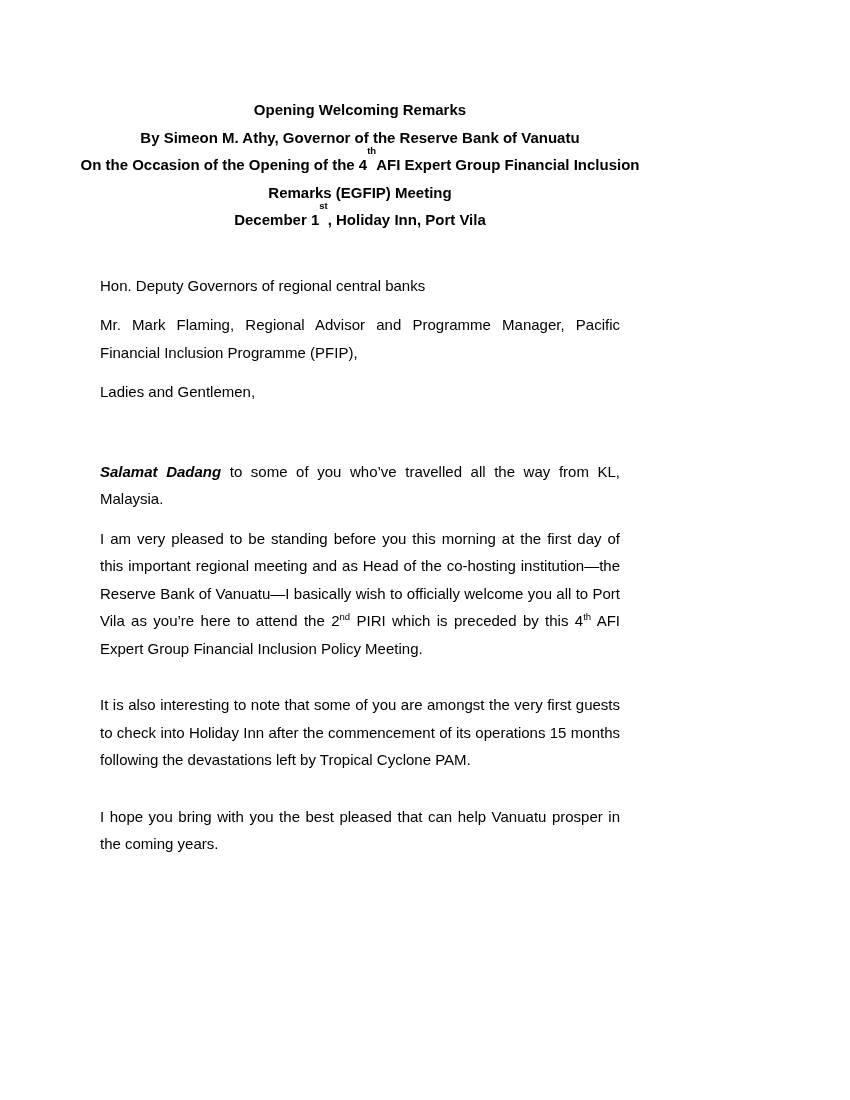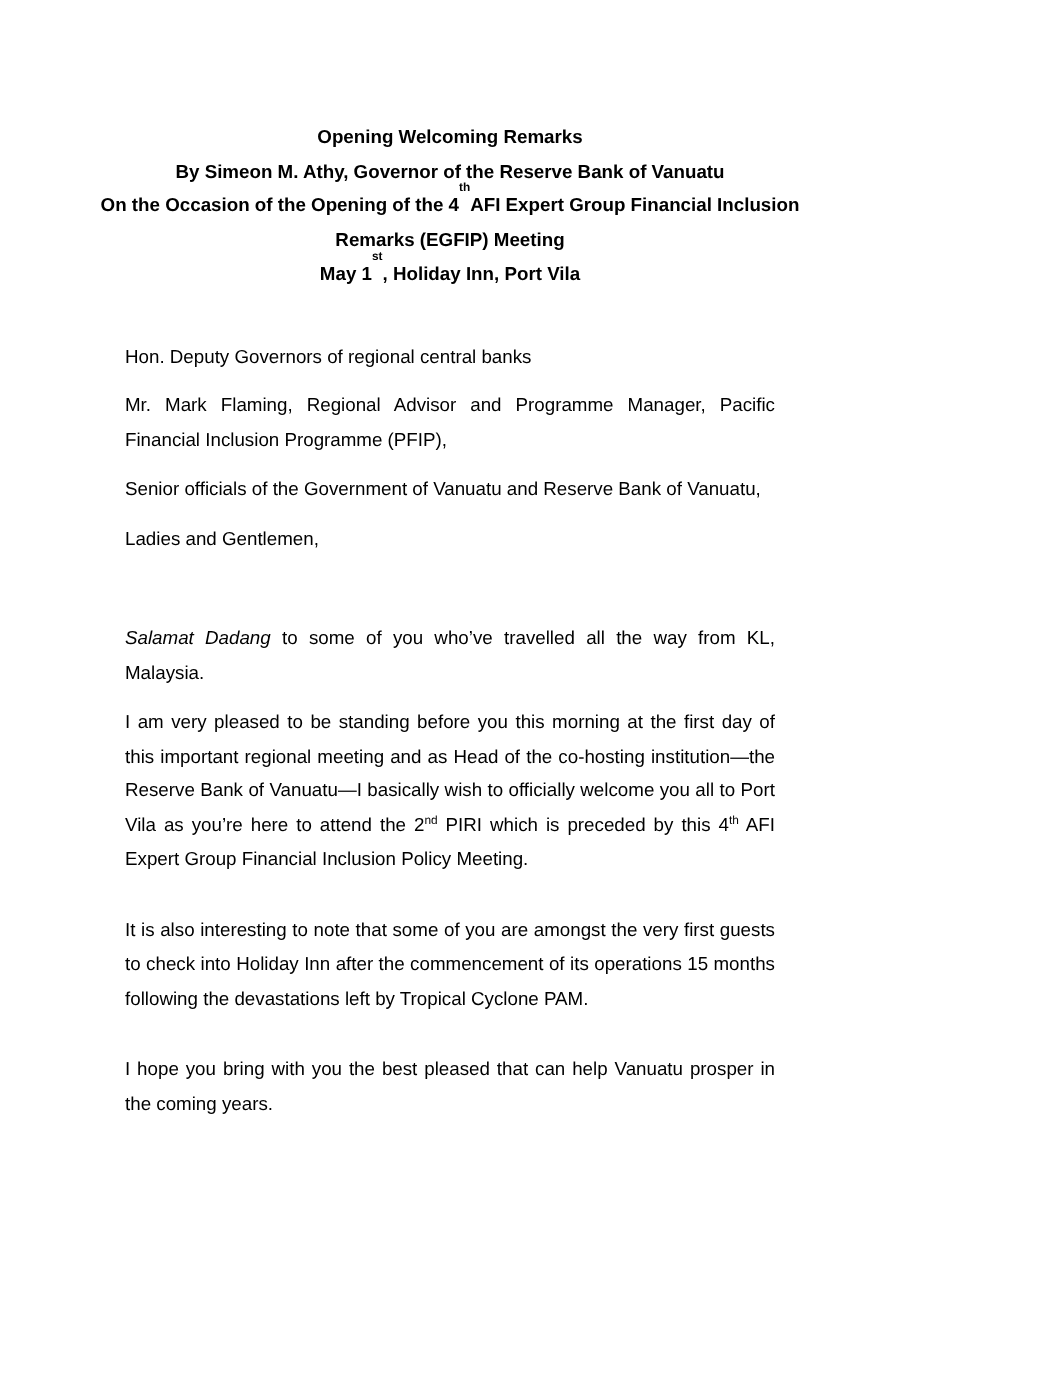--- a/index.html
+++ b/index.html
@@ -32,21 +32,21 @@
   }
   .para {
     font-size: 15px;
     line-height: 27.5px;
     margin: 12px 0 10px 0;
     text-align: justify;
   }
   .mb-lg { margin-bottom: 52px; }
   .mb-xl { margin-bottom: 29px; }
   .bi {
-    font-weight: normal;
+    font-weight: bold;
     font-style: italic;
   }
   sup {
     font-size: 9.5px;
     line-height: 0;
     vertical-align: super;
   }
 </style>
 </head>
 <body>
@@ -63,29 +63,28 @@
         </div>
       <div class="title-line">
           <span>On the Occasion of the Opening of the 4</span>
           <sup>th</sup>
           <span> AFI Expert Group Financial Inclusion</span>
         </div>
       <div class="title-line">
           <span>Remarks (EGFIP) Meeting</span>
         </div>
       <div class="title-line">
-          <span>May 1</span>
+          <span>December 1</span>
           <sup>st</sup>
           <span>, Holiday Inn, Port Vila</span>
         </div>
     </div>
 
     <p class="para">Hon. Deputy Governors of regional central banks</p>
     <p class="para">Mr. Mark Flaming, Regional Advisor and Programme Manager, Pacific Financial Inclusion Programme (PFIP),</p>
-    <p class="para">Senior officials of the Government of Vanuatu and Reserve Bank of Vanuatu,</p>
     <p class="para mb-lg">Ladies and Gentlemen,</p>
 
     <p class="para"><span class="bi">Salamat Dadang</span><span> to some of you who’ve travelled all the way from KL, Malaysia.</span></p>
 
     <p class="para mb-xl"><span>I am very pleased to be standing before you this morning at the first day of this important regional meeting and as Head of the co-hosting institution—the Reserve Bank of Vanuatu—I basically wish to officially welcome you all to Port Vila as you’re here to attend the 2</span><sup>nd</sup><span> PIRI which is preceded by this 4</span><sup>th</sup><span> AFI Expert Group Financial Inclusion Policy Meeting.</span></p>
     <p class="para mb-xl"><span>It is also interesting to note that some of you are amongst the very first guests to check into Holiday Inn after the commencement of its operations 15 months following the devastations left by Tropical Cyclone PAM.</span></p>
     <p class="para"><span>I hope you bring with you the best pleased that can help Vanuatu prosper in the coming years.</span></p>
 
   </div>
 </div>

